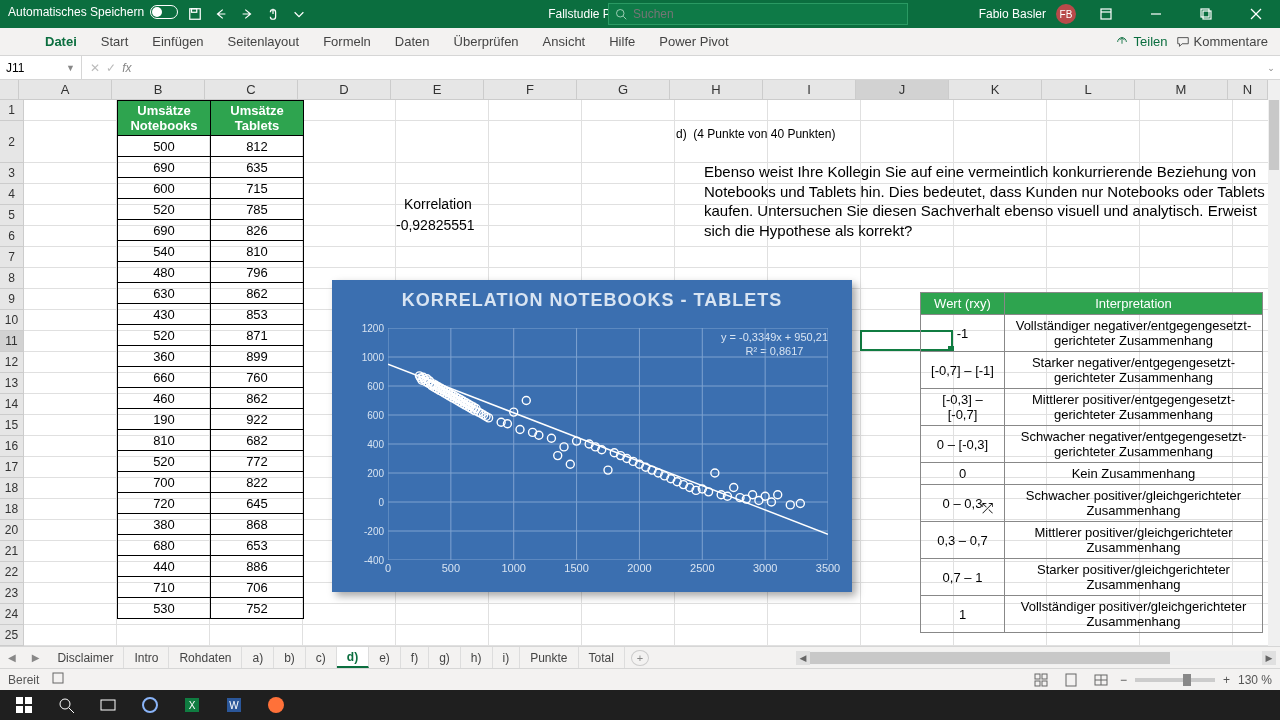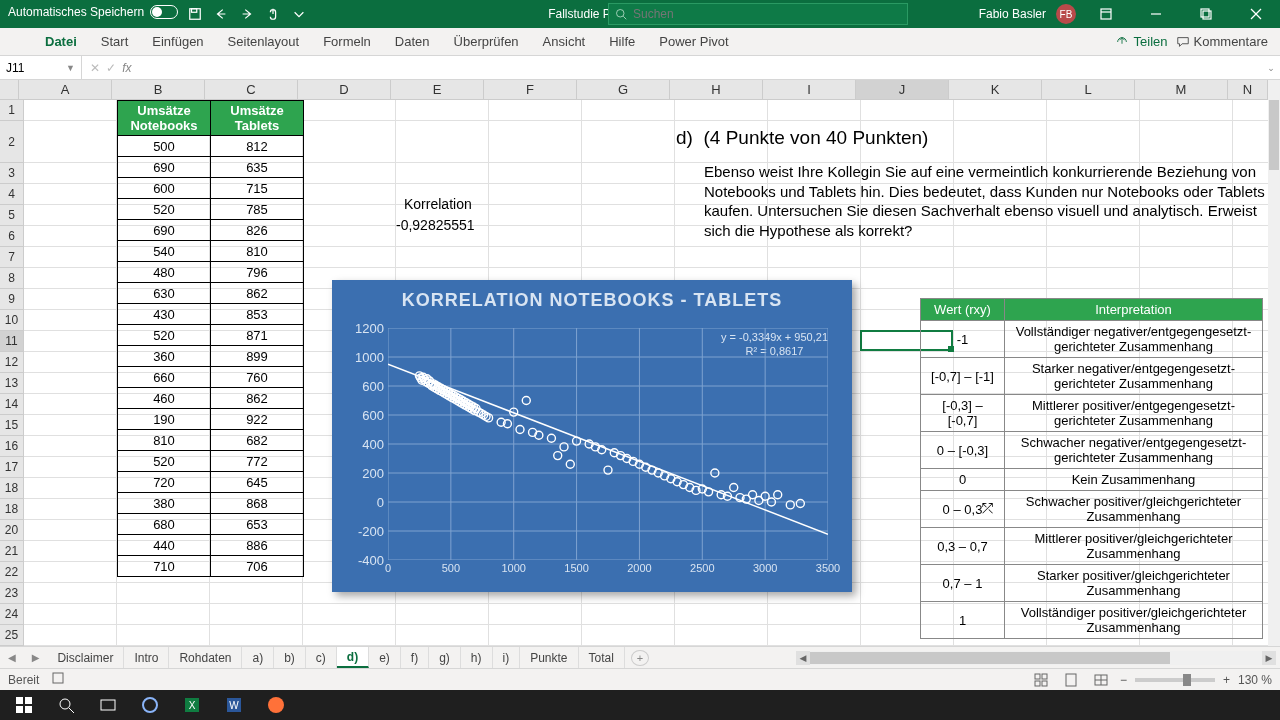--- a/index.html
+++ b/index.html
@@ -72,28 +72,28 @@
 
 .ktxt { position: absolute; font-size: 14px; color: #000; }
 
 
 .chart { position: absolute; left: 308px; top: 180px; width: 520px; height: 312px; background: #3b6fb0; color: #fff; box-shadow: 4px 4px 8px rgba(0,0,0,0.35); }
 .chart .title { text-align: center; font-size: 18px; font-weight: 700; letter-spacing: 1px; padding: 10px 0 4px; color: #d8e4f2; }
 .chart .plot { position: absolute; left: 56px; top: 48px; width: 440px; height: 232px; }
 .chart .plot .grid line { stroke: #7fa3d0; stroke-width: 1; }
 .chart .plot .pts circle { fill: none; stroke: #fff; stroke-width: 1.4; }
 .chart .plot .trend { stroke: #fff; stroke-width: 1.5; }
-.chart .ylab { position: absolute; font-size: 13px; color: #d8e4f2; right: calc(100% - 52px); transform: translateY(-50%); }
+.chart .ylab { position: absolute; font-size: 10px; color: #d8e4f2; right: calc(100% - 52px); transform: translateY(-50%); }
 .chart .xlab { position: absolute; font-size: 11px; color: #d8e4f2; top: 282px; transform: translateX(-50%); }
 .chart .eqn { position: absolute; right: 24px; top: 50px; font-size: 11px; text-align: center; color: #d8e4f2; line-height: 1.3; }
 
 
-.qd { position: absolute; left: 652px; top: 27px; font-size: 19px; color: #000; }
+.qd { position: absolute; left: 652px; top: 27px; font-size: 12px; color: #000; }
 .qtext { position: absolute; left: 680px; top: 62px; right: 0; font-size: 15px; line-height: 1.3; }
-.interp { position: absolute; left: 896px; top: 198px; border-collapse: collapse; font-size: 13px; }
+.interp { position: absolute; left: 896px; top: 192px; border-collapse: collapse; font-size: 13px; }
 .interp th { background: #2ea44f; color: #fff; font-weight: 400; border: 1px solid #888; padding: 3px 8px; }
 .interp th:first-child { width: 84px; } .interp th:last-child { width: 258px; }
 .interp td { border: 1px solid #888; padding: 3px 6px; text-align: center; vertical-align: middle; }
 .interp td:first-child { font-size: 13px; }
 
 
 .cursor { position: absolute; font-size: 14px; color: #000; pointer-events: none; }
 
 
 .sheettabs { height: 22px; background: #f3f2f1; border-top: 1px solid #d6d6d6; display: flex; align-items: center; font-size: 12px; }
@@ -400,38 +400,46 @@
           </tr>
           <tr>
             <td>810</td>
             <td>682</td>
           </tr>
           <tr>
             <td>520</td>
             <td>772</td>
           </tr>
           <tr>
+            <td>700</td>
+            <td>822</td>
+          </tr>
+          <tr>
             <td>720</td>
             <td>645</td>
           </tr>
           <tr>
             <td>380</td>
             <td>868</td>
           </tr>
           <tr>
             <td>680</td>
             <td>653</td>
           </tr>
           <tr>
             <td>440</td>
             <td>886</td>
           </tr>
           <tr>
             <td>710</td>
             <td>706</td>
+          </tr>
+          <tr>
+            <td>530</td>
+            <td>752</td>
           </tr>
         </tbody>
     </table>
 
     <div class="ktxt" style="left:380px;top:96px">Korrelation</div>
     <div class="ktxt" style="left:372px;top:117px">-0,92825551</div>
 
     <div class="active-cell" id="active-cell" style="left: 836px; top: 230px; width: 93px; height: 21px;">
         <div class="handle"></div>
       </div>

